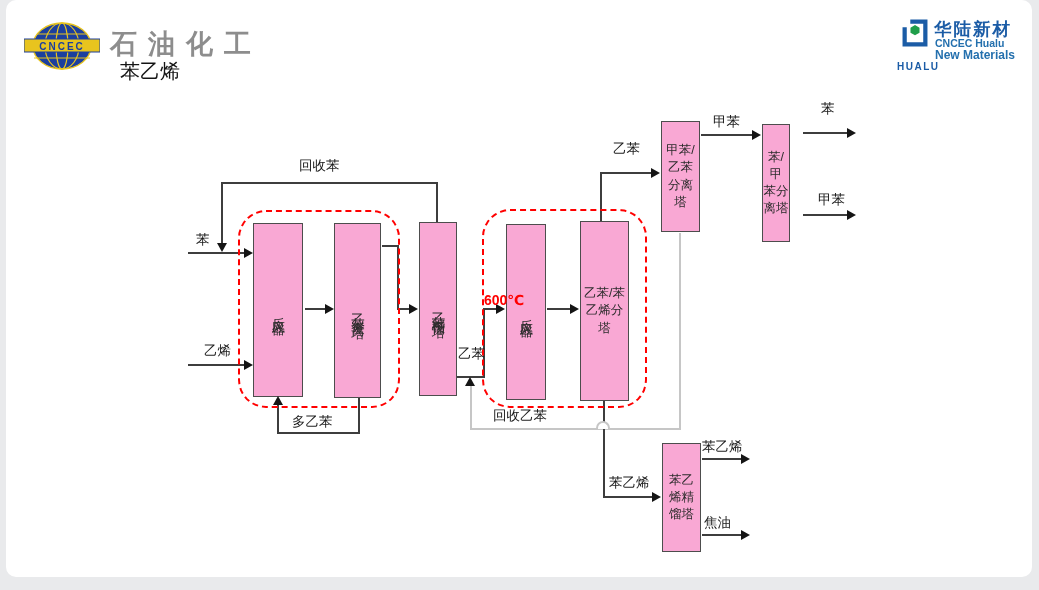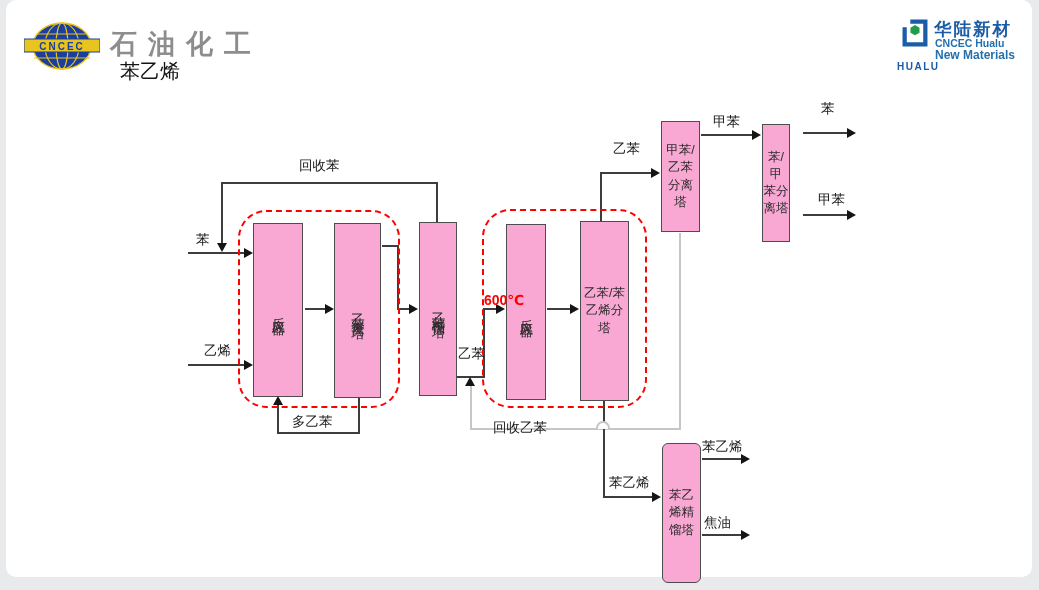--- a/index.html
+++ b/index.html
@@ -97,21 +97,21 @@
       <span>塔</span>
     </span>
   </div>
   <div class="box" style="left:762px;top:124px;width:28px;height:118px;">
     <span class="mlabel">
       <span>苯/甲</span><br>
       <span>苯分</span><br>
       <span>离塔</span>
     </span>
   </div>
-  <div class="box" style="left:662px;top:443px;width:39px;height:140px;border-radius:6px;">
+  <div class="box" style="left:662px;top:443px;width:39px;height:109px;">
     <span class="mlabel">
       <span>苯乙</span><br>
       <span>烯精</span><br>
       <span>馏塔</span>
     </span>
   </div>
 
   <div class="hline" style="left:188px;top:252px;width:58px;"></div>
   <div class="arr r" style="left:244px;top:248px;"></div>
 
@@ -174,17 +174,17 @@
   <div class="lbl" style="left:196px;top:231px;">苯</div>
   <div class="lbl" style="left:204px;top:342px;">乙烯</div>
   <div class="lbl" style="left:299px;top:157px;">回收苯</div>
   <div class="lbl" style="left:292px;top:413px;">多乙苯</div>
   <div class="lbl" style="left:458px;top:345px;">乙苯</div>
   <div class="lbl temp" style="left:484px;top:292px;">600℃</div>
   <div class="lbl" style="left:613px;top:140px;">乙苯</div>
   <div class="lbl" style="left:713px;top:113px;">甲苯</div>
   <div class="lbl" style="left:821px;top:100px;">苯</div>
   <div class="lbl" style="left:818px;top:191px;">甲苯</div>
-  <div class="lbl" style="left:493px;top:407px;margin-top:12px;">回收乙苯</div>
+  <div class="lbl" style="left:493px;top:407px;">回收乙苯</div>
   <div class="lbl" style="left:609px;top:474px;">苯乙烯</div>
   <div class="lbl" style="left:702px;top:438px;">苯乙烯</div>
   <div class="lbl" style="left:704px;top:514px;">焦油</div>
 </div>
 
 </body></html>

